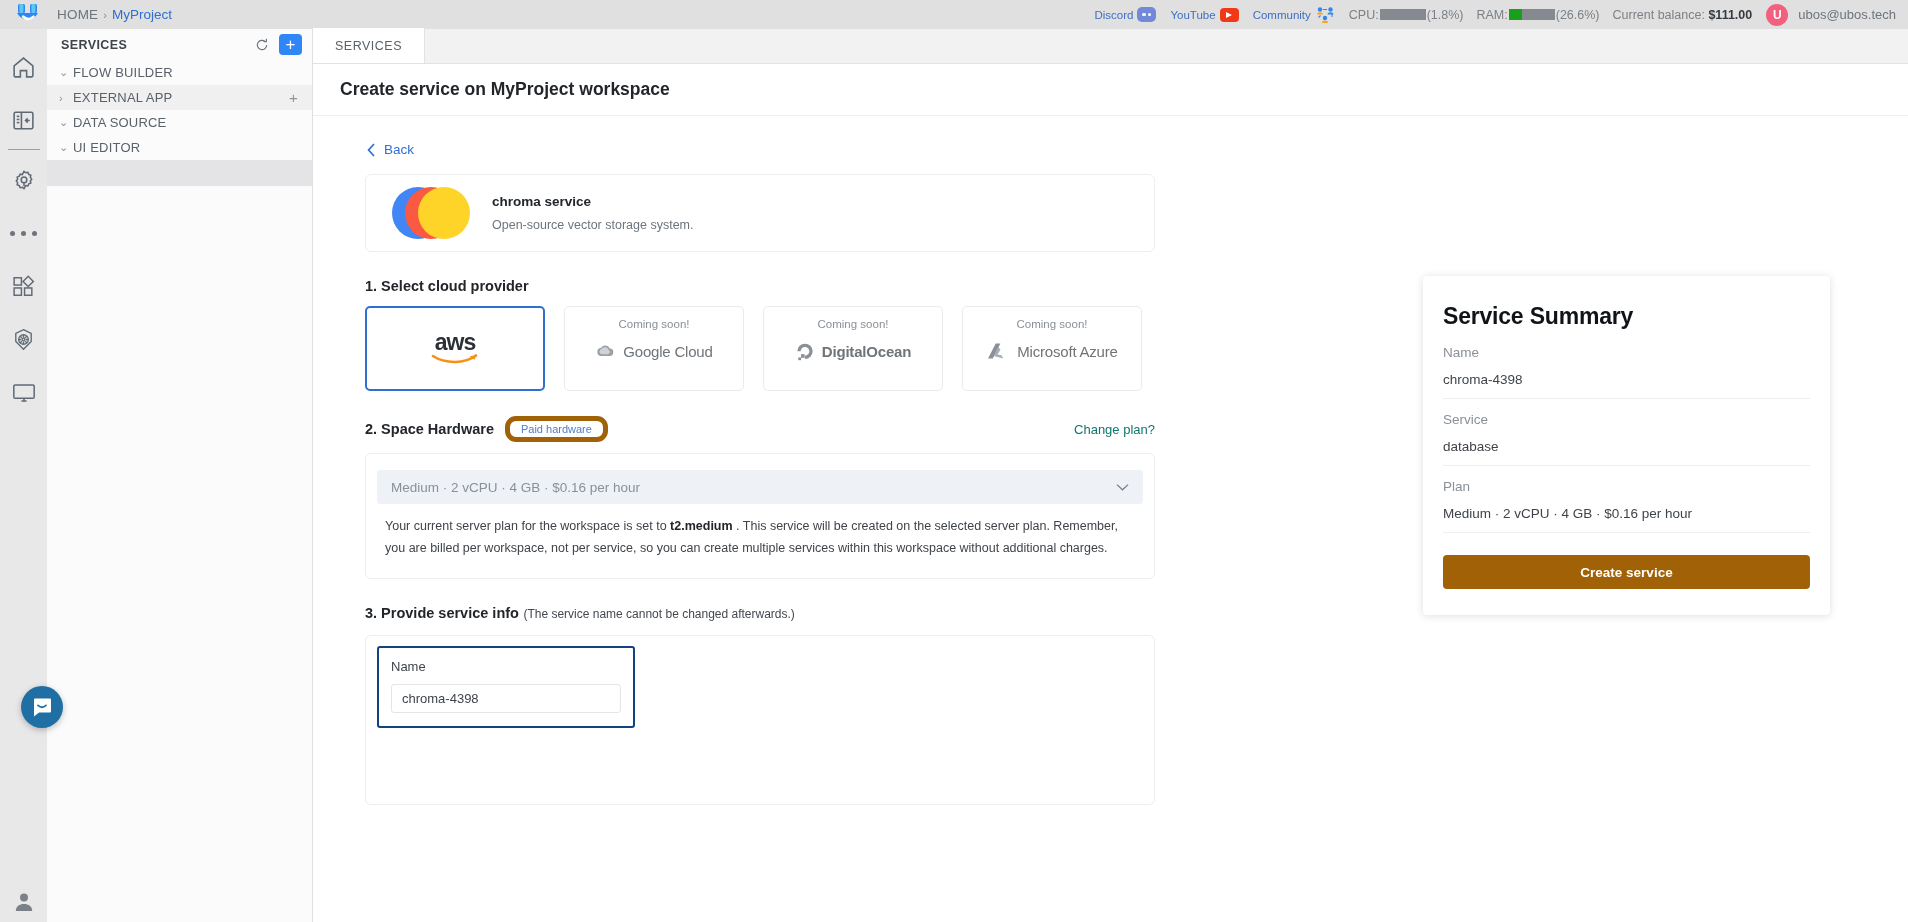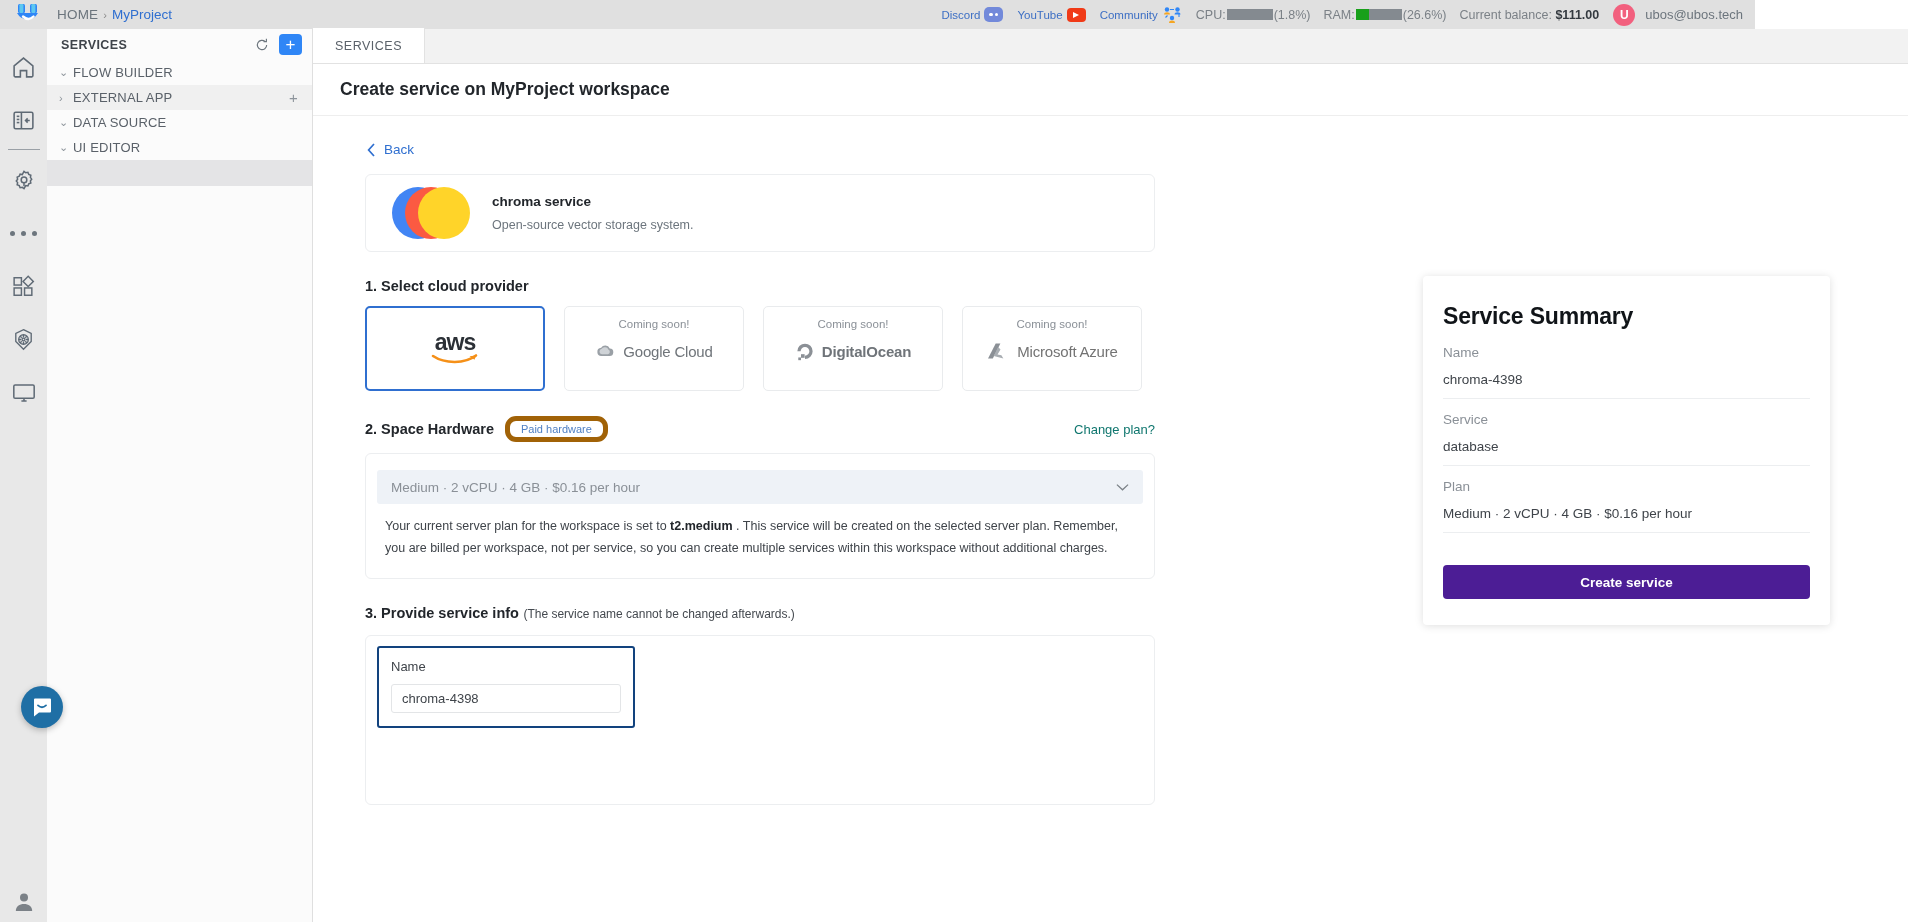--- a/index.html
+++ b/index.html
@@ -8,21 +8,21 @@
     width: 1908px; height: 922px;
     overflow: hidden;
     font-family: "Liberation Sans", sans-serif;
     background: #ffffff;
     color: #212529;
   }
   .app { position: relative; width: 1908px; height: 922px; }
 
   
   .topbar {
-    position: absolute; top: 0; left: 0; width: 1755px; height: 29px;
+    position: absolute; top: 0; left: 0; width: 1908px; height: 29px;
     background: #e0e0e0;
     display: flex; align-items: center; justify-content: flex-end;
   }
   .logo-box { width: 57px; height: 29px; display:flex; align-items:center; justify-content:center; }
   .breadcrumb { display: flex; align-items: center; font-size: 13.5px; gap: 5px; }
   .bc-home { color: #6c757d; letter-spacing: .2px; }
   .bc-sep { color: #8a8a8a; font-size: 11px; }
   .bc-proj { color: #2f6fd0; }
 
   .top-right {
@@ -185,21 +185,21 @@
   .summary {
     position:absolute; right:78px; top:160px; width:407px;
     background:#fff; border-radius:4px; padding:27px 20px 26px 20px;
     box-shadow:0 1px 9px rgba(0,0,0,.13);
   }
   .summary h2 { margin:0 0 15px 0; font-size:23px; font-weight:bold; color:#101418; letter-spacing:-.2px; }
   .sum-label { font-size:13.5px; color:#8a9097; margin-top:13px; }
   .sum-value { font-size:13.5px; color:#3f444a; margin:12px 0 11px 0; }
   .sum-div { height:1px; background:#eceef0; }
   .create-btn {
-    margin-top:32px; width:100%; height:34px; background:#4c1d95; border:none; border-radius:4px;
+    margin-top:22px; width:100%; height:34px; background:#a16207; border:none; border-radius:4px;
     color:#fff; font-size:13.5px; font-weight:bold; cursor:pointer;
     font-family:"Liberation Sans", sans-serif;
   }
   svg { display:block; }
 </style>
 </head>
 <body>
 
 <div class="app">
 

